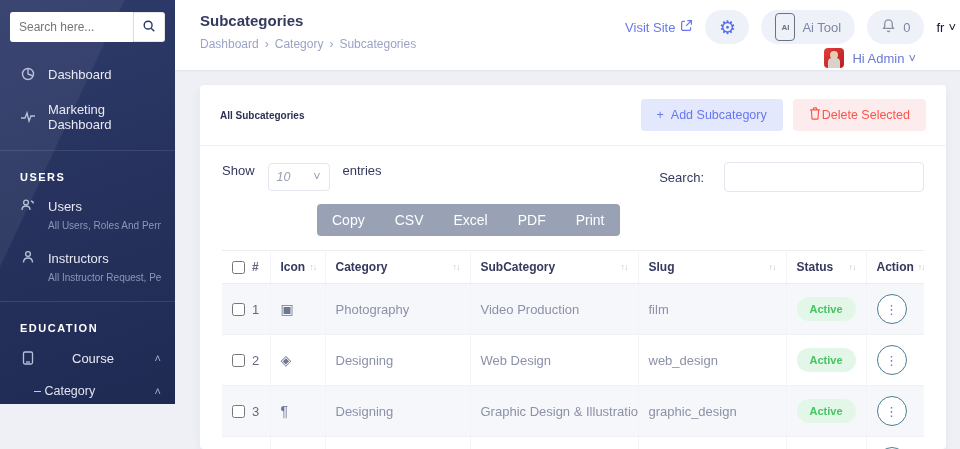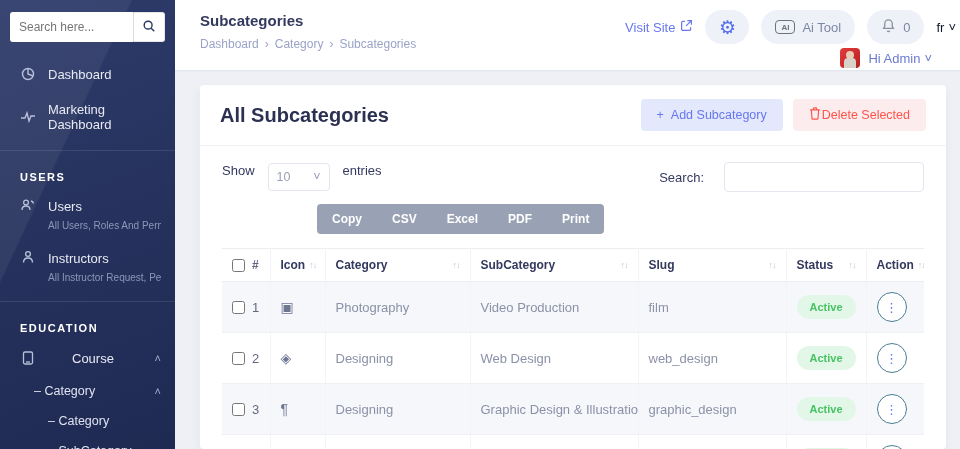--- a/index.html
+++ b/index.html
@@ -6,21 +6,21 @@
   html,body { width:960px; height:449px; overflow:hidden; }
   body {
     font-family:"Liberation Sans","DejaVu Sans",sans-serif;
     background:#eef0f6;
     display:flex;
     color:#34395e;
   }
 
   
   .sidebar {
-    width:175px; min-width:175px; height:449px;
+    width:175px; min-width:175px; height:404px;
     background:
       linear-gradient(115deg, rgba(255,255,255,0.06) 0%, rgba(255,255,255,0.06) 34%, rgba(255,255,255,0) 34.5%),
       linear-gradient(160deg, #2e3a6a 0%, #27335e 45%, #1e2a52 100%);
     color:#fff; overflow:hidden; position:relative;
   }
   .side-search { display:flex; margin:12px 10px 14px 10px; }
   .side-search input {
     flex:1; min-width:0; height:30px; border:1px solid #fff; border-right:none;
     border-radius:3px 0 0 3px; padding:0 8px; font-size:12px; color:#2b3althea;
     color:#2b3764; outline:none; font-family:inherit;
@@ -59,67 +59,67 @@
   .top-actions { display:flex; flex-direction:column; align-items:flex-end; gap:4px; }
   .ta-row { display:flex; align-items:center; gap:12px; }
   .visit-site { display:flex; align-items:center; gap:5px; color:#6777ef; font-size:13px; cursor:pointer; }
   .pill {
     background:#eef1f8; border-radius:18px; height:34px; padding:0 14px;
     display:flex; align-items:center; gap:7px; cursor:pointer; font-size:13px; color:#7c87a6;
   }
   .pill.round { width:44px; justify-content:center; padding:0; }
   .gear-glyph { color:#546eee; font-size:19px; line-height:1; }
   .ai-chip {
-    width:20px; height:14px; border:1.5px solid #6c7380; border-radius:4px;
+    width:20px; height:28px; border:1.5px solid #6c7380; border-radius:4px;
     color:#6c7380; font-size:8px; font-weight:bold; display:flex; align-items:center; justify-content:center;
   }
   .lang { display:flex; align-items:center; gap:4px; font-size:13px; color:#0f172a; cursor:pointer; }
-  .user-row { display:flex; align-items:center; gap:8px; cursor:pointer; margin-right:24px;justify-content:space-between; }
+  .user-row { display:flex; align-items:center; gap:8px; cursor:pointer; margin-right:40px;justify-content:space-between; }
   .avatar {
     width:20px; height:20px; border-radius:4px; position:relative; overflow:hidden;
     background:linear-gradient(135deg,#e23c3c,#b71f1f);
   }
   .avatar::before { content:""; position:absolute; left:6px; top:3px; width:8px; height:8px; border-radius:50%; background:#e8cdb5; }
   .avatar::after { content:""; position:absolute; left:4px; top:10px; width:12px; height:10px; border-radius:4px 4px 0 0; background:#d9d2c8; }
   .greeting { color:#6a7bd0; font-size:13px; display:flex; gap:4px; align-items:center; }
 
   .content { flex:1; padding:15px 32px 0 25px; overflow:hidden; }
   .card { background:#fff; border-radius:4px; box-shadow:0 4px 10px rgba(30,42,82,0.05); height:100%; }
   .card-head {
     display:flex; align-items:center; justify-content:space-between;
     padding:14px 20px; border-bottom:1px solid #f0f1f5;
   }
-  .card-title { font-size:20px; font-weight:bold; color:#2c3152; }
+  .card-title { font-size:10px; font-weight:bold; color:#2c3152; }
   .head-btns { display:flex; gap:10px; }
   .btn-add {
     background:#e4e8fd; color:#6777ef; border:none; border-radius:4px;
     font-size:12.5px; padding:8px 16px; display:flex; align-items:center; gap:7px;
     cursor:pointer; font-family:inherit;
   }
   .btn-del {
     background:#fdecee; color:#fc544b; border:none; border-radius:4px;
     font-size:12.5px; padding:8px 16px; display:flex; align-items:center; gap:1px;
     cursor:pointer; font-family:inherit;
   }
   .card-body { padding:16px 22px; }
   .list-controls { display:flex; align-items:center; justify-content:space-between; }
   .show-entries { display:flex; align-items:flex-start; gap:13px; font-size:13px; color:#34395e; }
   .fake-select {
     border:1px solid #e4e6ef; border-radius:4px; width:62px; height:28px;
     display:flex; align-items:center; justify-content:space-between; padding:0 8px;
-    font-size:12.5px; color:#9aa0b5; cursor:pointer; background:#fff;
+    font-size:12.5px; color:#9aa0b5; cursor:pointer; background:#fff;font-style:italic;
   }
   .search-wrap { display:flex; align-items:center; gap:20px; font-size:13px; color:#34395e; }
   .search-wrap input {
     width:200px; height:30px; border:1px solid #e4e6ef; border-radius:4px;
     padding:0 8px; font-size:13px; outline:none; font-family:inherit; color:#34395e;
   }
   .export-group { display:inline-flex; background:#98a2b4; border-radius:4px; margin:12px 0 8px 95px; overflow:hidden; }
   .export-group button {
-    background:transparent; border:none; color:#fff; font-size:12px; font-weight:bold;
+    background:transparent; border:none; color:#fff; font-size:14px; font-weight:normal;
     padding:8px 15px; cursor:pointer; font-family:inherit;
   }
 
   table.data { width:100%; border-collapse:collapse; margin-top:6px; table-layout:fixed; }
   table.data th {
     font-size:12px; font-weight:bold; color:#34395e; text-align:left;
     padding:9px 10px; border-top:1px solid #ececf1; border-bottom:1px solid #ececf1;
     border-right:1px solid #f3f4f8; white-space:nowrap; overflow:hidden;
   }
   table.data th:last-child { border-right:none; }

